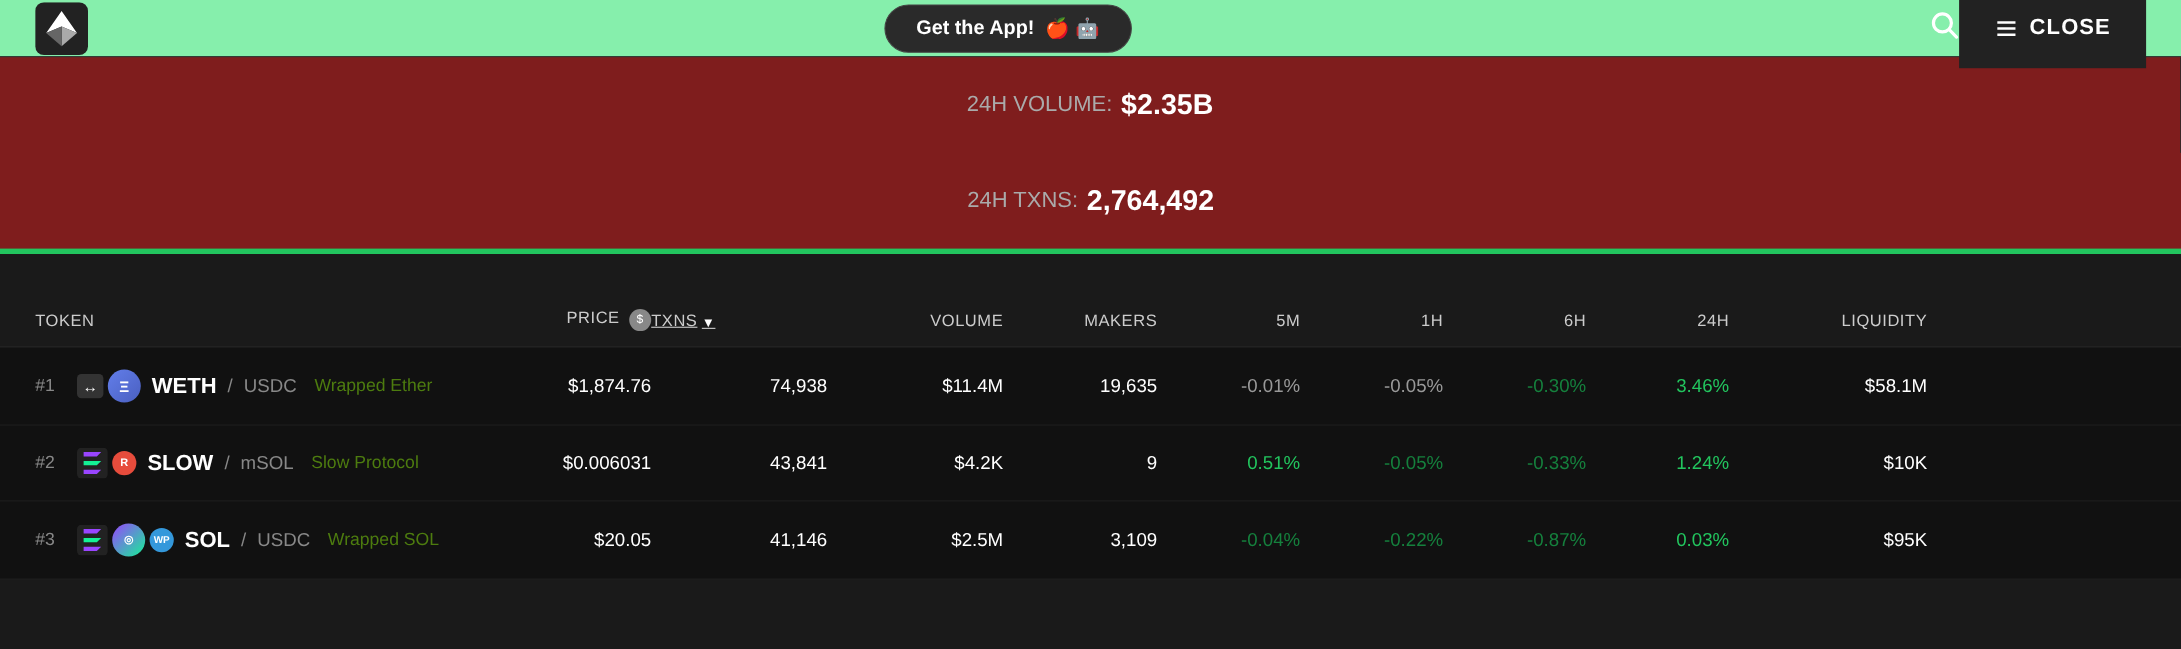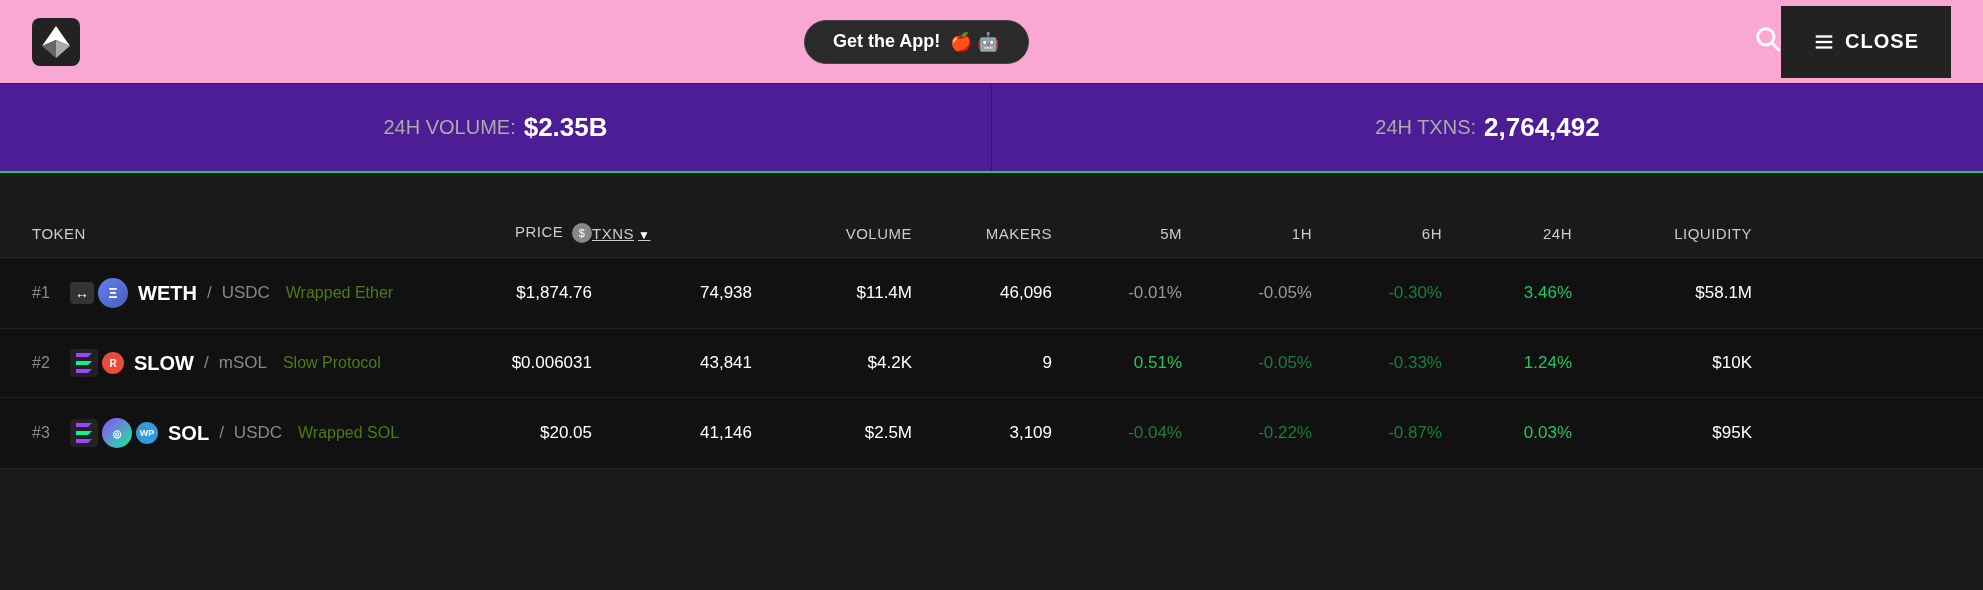--- a/index.html
+++ b/index.html
@@ -7,26 +7,26 @@
       background: #1a1a1a;
       color: #fff;
       font-family: 'Arial', sans-serif;
       width: 1983px;
       min-height: 590px;
       overflow-x: hidden;
     }
 
     
     .header {
-      background: #f9a8d4;
+      background: #86efac;
       display: flex;
       align-items: center;
       justify-content: space-between;
       padding: 0 32px;
-      height: 84px;
+      height: 52px;
       border-bottom: 1px solid #2a2a2a;
     }
     .header-left {
       display: flex;
       align-items: center;
     }
     .logo-icon {
       width: 48px;
       height: 48px;
     }
@@ -72,22 +72,23 @@
       align-items: center;
       gap: 10px;
       padding: 18px 32px;
       letter-spacing: 1px;
       height: 72px;
     }
 
     
     .stats-bar {
       display: flex;
-      background: #4c1d95;
-      border-bottom: 2px solid #22c55e;
+      background: #7f1d1d;
+      border-bottom: 5px solid #22c55e;
+      flex-direction: column;
     }
     .stat-cell {
       flex: 1;
       display: flex;
       align-items: center;
       justify-content: center;
       padding: 28px 0;
       font-size: 20px;
       color: #aaa;
     }
@@ -312,21 +313,21 @@
         <div class="token-circle weth-circle">Ξ</div>
       </div>
       <span class="token-name-main">WETH</span>
       <span class="token-slash"> / </span>
       <span class="token-pair">USDC</span>
       <span class="token-desc">Wrapped Ether</span>
     </div>
     <div class="cell-value">$1,874.76</div>
     <div class="cell-value">74,938</div>
     <div class="cell-value">$11.4M</div>
-    <div class="cell-value">46,096</div>
+    <div class="cell-value">19,635</div>
     <div class="cell-value neutral">-0.01%</div>
     <div class="cell-value neutral">-0.05%</div>
     <div class="cell-value red">-0.30%</div>
     <div class="cell-value green">3.46%</div>
     <div class="cell-value">$58.1M</div>
   </div>
 
   <div class="table-row">
     <div class="token-cell">
       <span class="rank">#2</span>

